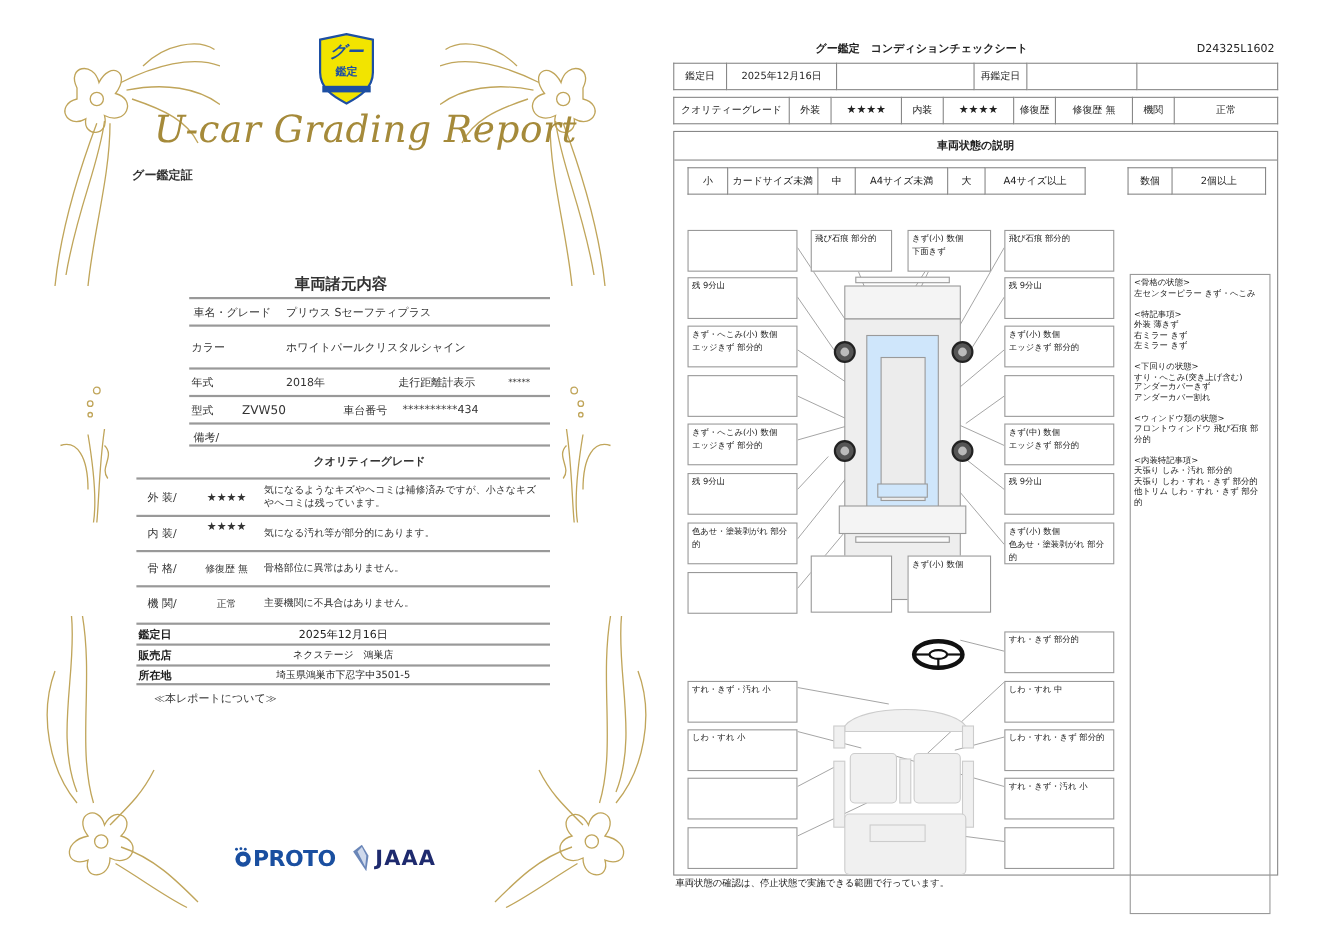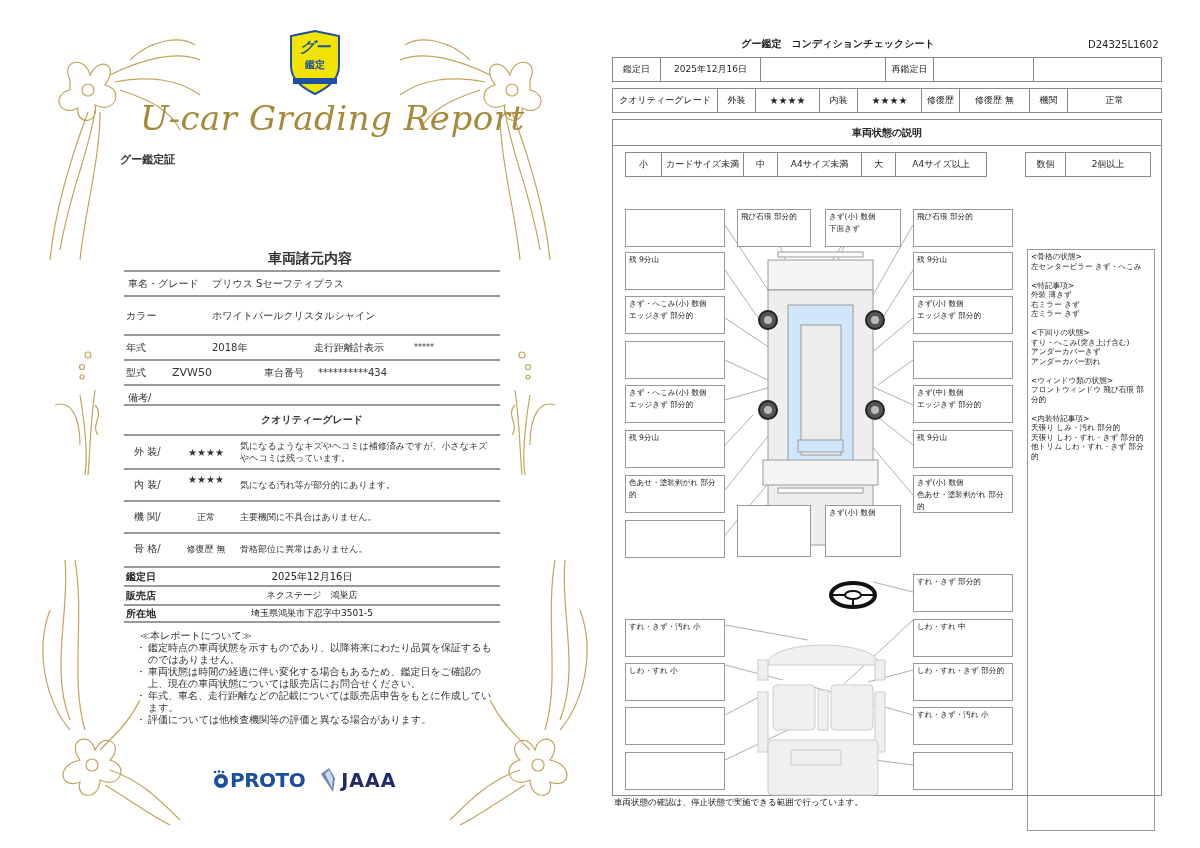--- a/index.html
+++ b/index.html
@@ -15,21 +15,21 @@
     font-family: "DejaVu Serif", "Liberation Serif", serif; font-style: italic;
     font-size: 34px; color: #a58a3a; letter-spacing: 0.5px; white-space: nowrap;
   }
   .cert-heading { position: absolute; left: 120px; top: 152px; width: 380px; text-align: left; font-size: 11px; font-weight: bold; color: #333; }
   .cert-body {
     position: absolute; left: 127px; top: 183px; width: 372px;
     font-family: "DejaVu Serif", "Liberation Serif", serif; font-size: 9.5px; line-height: 13px; color: #333;
   }
   .section-title { position: absolute; left: 120px; width: 380px; text-align: center; font-size: 14px; font-weight: bold; color: #333; }
   .spec-table { position: absolute; left: 124px; width: 376px; }
-  .spec-row { display: flex; align-items: center; border-top: 2px solid #999; font-size: 10px; color: #333; }
+  .spec-row { display: flex; align-items: center; border-top: 2px solid #999; font-size: 10px; color: #333; margin-left: 48px; }
   .spec-row span { white-space: nowrap; }
 
   .grade-row { display: flex; align-items: center; border-top: 2px solid #999; font-size: 9.5px; color: #333; }
   .grade-row .gk { width: 48px; padding-left: 10px; font-size: 10px; }
   .grade-row .gv { width: 68px; text-align: center; font-size: 10px; }
   .grade-row .gd { flex: 1; font-size: 9px; line-height: 12px; padding-right: 4px; }
 
   .info-row { display: flex; align-items: center; border-top: 2px solid #999; height: 19px; font-size: 10px; color: #222; }
   .info-row .ik { width: 80px; padding-left: 2px; font-weight: bold; }
   .info-row .iv { flex: 1; text-align: center; font-size: 9px; }
@@ -156,54 +156,48 @@
       <span class="gk">外 装/</span>
       <span class="gv">★★★★</span>
       <span class="gd">気になるようなキズやヘコミは補修済みですが、小さなキズやヘコミは残っています。</span>
     </div>
     <div class="grade-row" style="height:32px">
       <span class="gk">内 装/</span>
       <span class="gv" style="align-self:flex-start;padding-top:4px">★★★★</span>
       <span class="gd">気になる汚れ等が部分的にあります。</span>
     </div>
     <div class="grade-row" style="height:32px">
+      <span class="gk">骨 格/</span>
+      <span class="gv" style="font-size:9px">修復歴 無</span>
+      <span class="gd">骨格部位に異常はありません。</span>
+    </div>
+    <div class="grade-row" style="height:32px">
       <span class="gk">機 関/</span>
       <span class="gv" style="font-size:9px">正常</span>
       <span class="gd">主要機関に不具合はありません。</span>
-    </div>
-    <div class="grade-row" style="height:32px">
-      <span class="gk">骨 格/</span>
-      <span class="gv" style="font-size:9px">修復歴 無</span>
-      <span class="gd">骨格部位に異常はありません。</span>
     </div>
   </div>
 
   <div class="spec-table" style="top:566px">
     <div class="info-row">
       <span class="ik">鑑定日</span>
       <span class="iv" style="font-size:10px;margin-left:-80px">2025年12月16日</span>
     </div>
     <div class="info-row">
       <span class="ik">販売店</span>
       <span class="iv" style="margin-left:-80px">ネクステージ　鴻巣店</span>
     </div>
     <div class="info-row" style="border-bottom:2px solid #999">
       <span class="ik">所在地</span>
       <span class="iv" style="margin-left:-80px">埼玉県鴻巣市下忍字中3501-5</span>
     </div>
   </div>
 
   <div class="notice">
     <div style="margin-left:4px">≪本レポートについて≫</div>
-    <ul>
-      <li>鑑定時点の車両状態を示すものであり、以降将来にわたり品質を保証するものではありません。</li>
-      <li>車両状態は時間の経過に伴い変化する場合もあるため、鑑定日をご確認の上、現在の車両状態については販売店にお問合せください。</li>
-      <li>年式、車名、走行距離などの記載については販売店申告をもとに作成しています。</li>
-      <li>評価については他検査機関等の評価と異なる場合があります。</li>
-    </ul>
   </div>
 
   <div class="logos">
     <div class="logo-proto">
       <svg width="18" height="20" viewBox="0 0 18 20">
           <circle cx="9" cy="11" r="7" fill="#1a4fa0"></circle>
           <circle cx="9" cy="11" r="3" fill="#fff"></circle>
           <circle cx="3" cy="2" r="1.3" fill="#1a4fa0"></circle>
           <circle cx="7" cy="1.5" r="1.3" fill="#1a4fa0"></circle>
           <circle cx="11" cy="2" r="1.3" fill="#1a4fa0"></circle>

